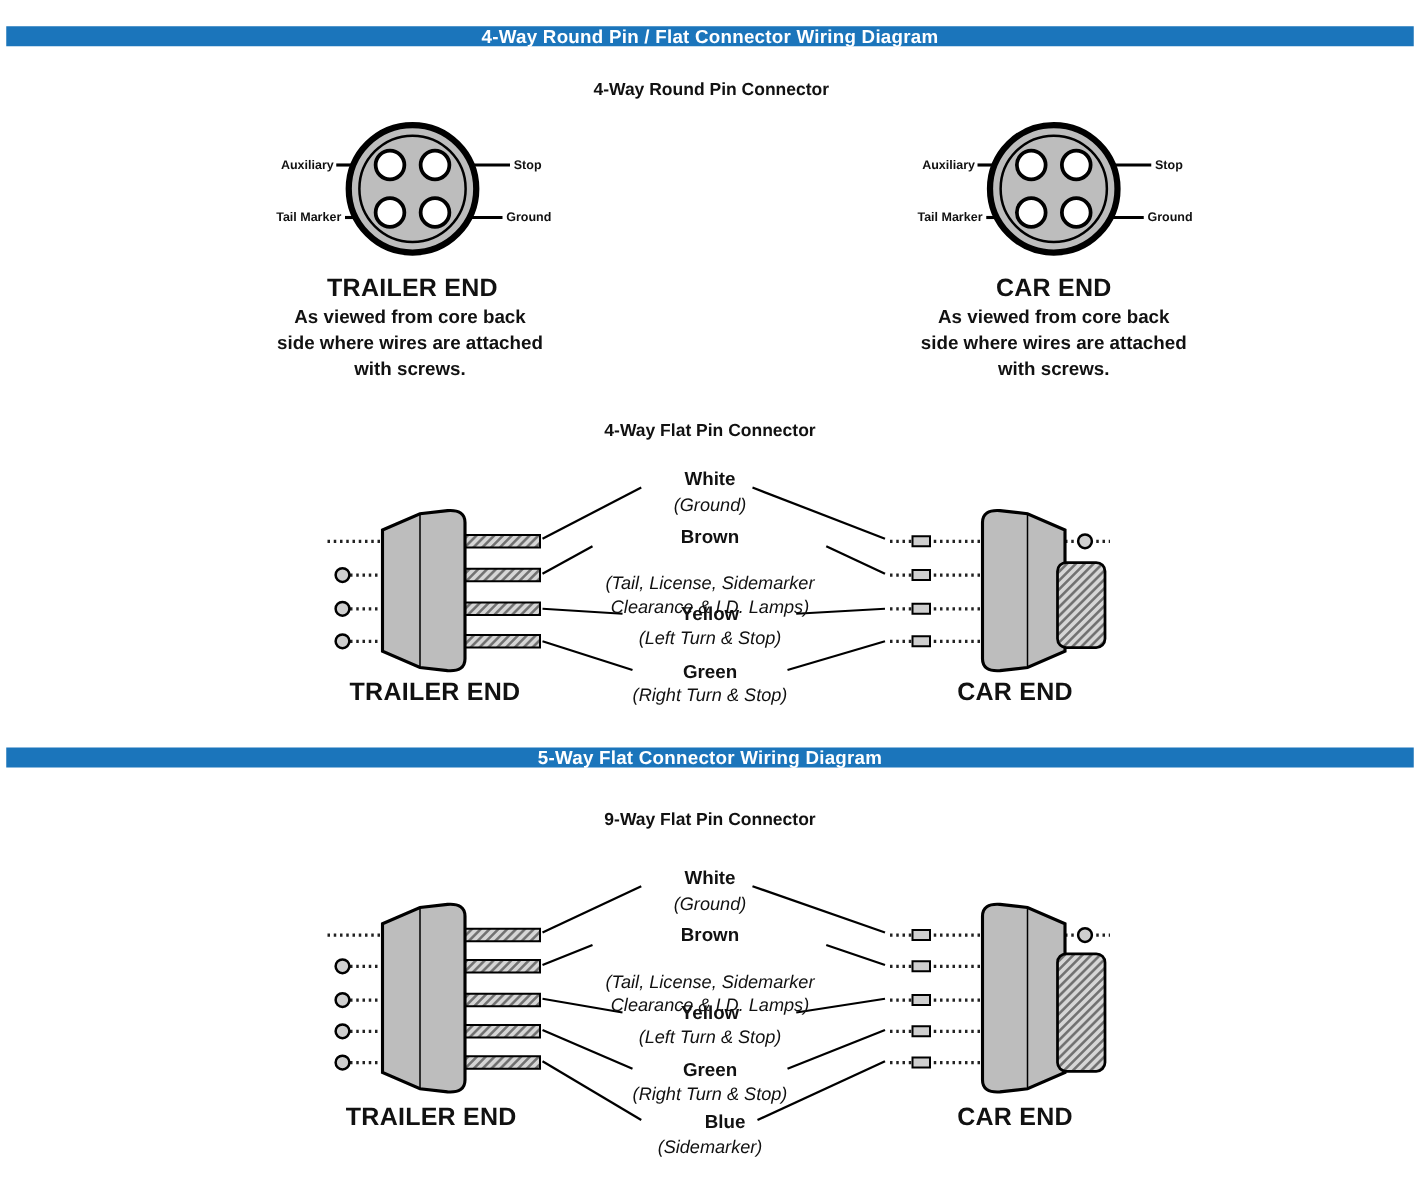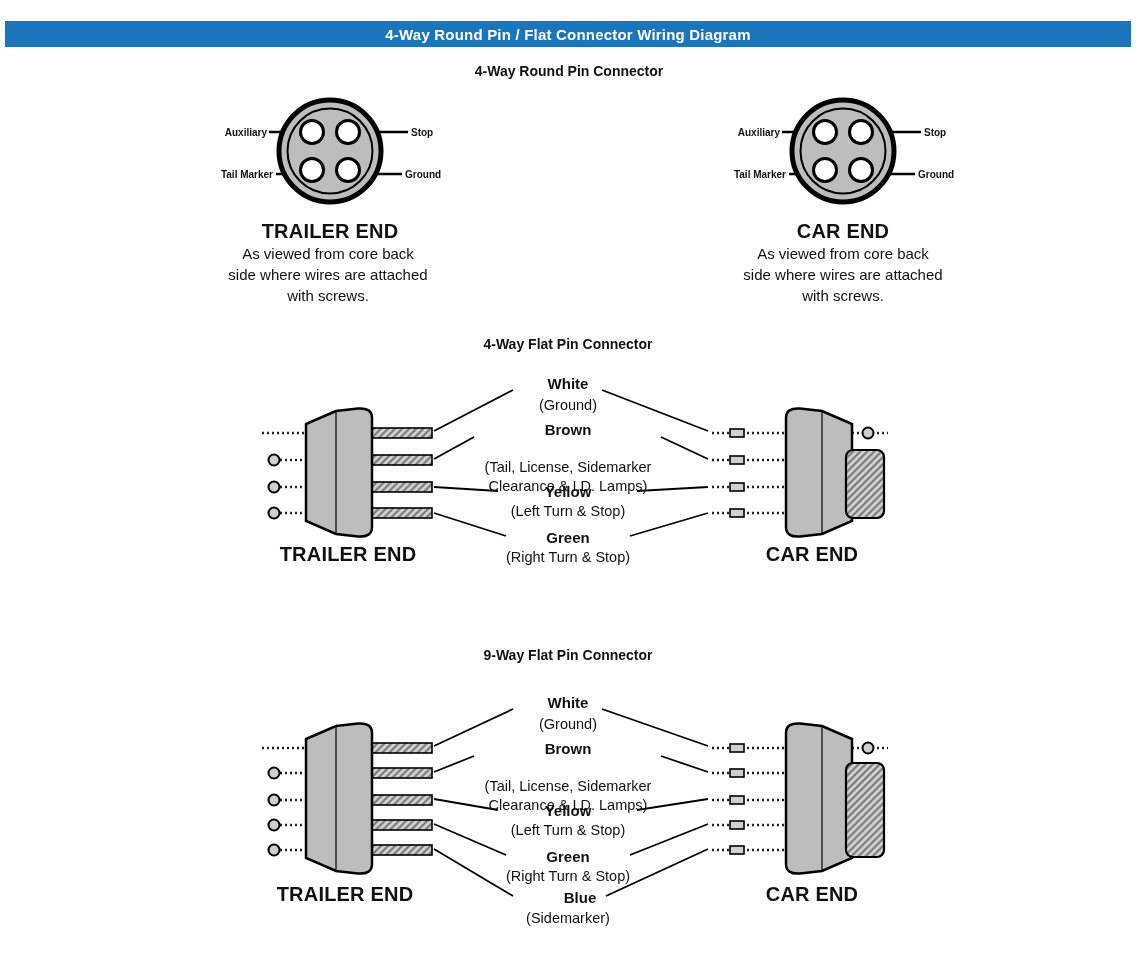--- a/index.html
+++ b/index.html
@@ -1,34 +1,34 @@
 <!DOCTYPE html>
 <html style="--header-bg: #1b75bb; --header-text: #ffffff; --connector-fill: #bdbdbd; --line-color: #000000;"><head>
 <meta charset="utf-8">
 <style>
   * { margin:0; padding:0; box-sizing:border-box; }
   html,body { background:#ffffff; }
   body { font-family:"Liberation Sans", sans-serif; color:#111; }
   .page { position:relative; width:1136px; height:961px; background:#fff; overflow:hidden; }
   .art  { position:absolute; left:0; top:0; }
 
-  .bar { position:absolute; left:5px; width:1126px; height:26px;
+  .bar { position:absolute; left:5px; width:1126px; height:16px;
          background:var(--header-bg,#1b75bb);
          display:flex; align-items:center; justify-content:center; }
   .bar span { color:var(--header-text,#fff); font-weight:bold; font-size:15px; letter-spacing:0.2px; }
 
   .title { position:absolute; font-weight:bold; font-size:14px; white-space:nowrap; }
   .lbl   { position:absolute; font-weight:bold; font-size:10px; line-height:17px; white-space:nowrap; }
   .ra    { text-align:right; }
   .cx    { transform:translateX(-50%); }
   .endlbl{ position:absolute; font-weight:bold; font-size:20px; white-space:nowrap; letter-spacing:0.2px; }
   .note  { position:absolute; font-size:15px; line-height:21px; text-align:center; }
-  .note div { white-space:nowrap; }
+  .note div { white-space:nowrap;font-weight:bold; }
   .wname { position:absolute; font-weight:bold; font-size:15px; white-space:nowrap; }
-  .wfunc { position:absolute; font-size:14.5px; line-height:19px; white-space:nowrap; }
+  .wfunc { position:absolute; font-size:14.5px; line-height:19px; white-space:nowrap;font-style:italic; }
   .wfunc.wide { white-space:normal; width:200px; text-align:center;margin-top:18px; }
 
   .cfill { fill:var(--connector-fill,#bdbdbd); }
 </style>
 </head>
 <body>
 
 <div class="page">
 
   <svg class="art" width="1136" height="961" viewBox="0 0 1136 961">
@@ -219,20 +219,23 @@
 
   <div class="wname cx" style="left:568px;top:483px">Yellow</div>
   <div class="wfunc cx" style="left:568px;top:502px">(Left Turn &amp; Stop)</div>
 
   <div class="wname cx" style="left:568px;top:529px">Green</div>
   <div class="wfunc cx" style="left:568px;top:548px">(Right Turn &amp; Stop)</div>
 
   <div class="endlbl cx" style="left:348px;top:543px">TRAILER END</div>
   <div class="endlbl cx" style="left:812px;top:543px">CAR END</div>
 
+  <div class="bar" style="top:598px">
+    <span>5-Way Flat Connector Wiring Diagram</span>
+  </div>
 
   <div class="title cx" style="left:568px;top:647px">9-Way Flat Pin Connector</div>
 
   <div class="wname cx" style="left:568px;top:694px">White</div>
   <div class="wfunc cx" style="left:568px;top:715px">(Ground)</div>
 
   <div class="wname cx" style="left:568px;top:740px">Brown</div>
   <div class="wfunc wide cx" style="left:568px;top:759px">(Tail, License, Sidemarker Clearance &amp; I.D. Lamps)</div>
 
   <div class="wname cx" style="left:568px;top:802px">Yellow</div>

